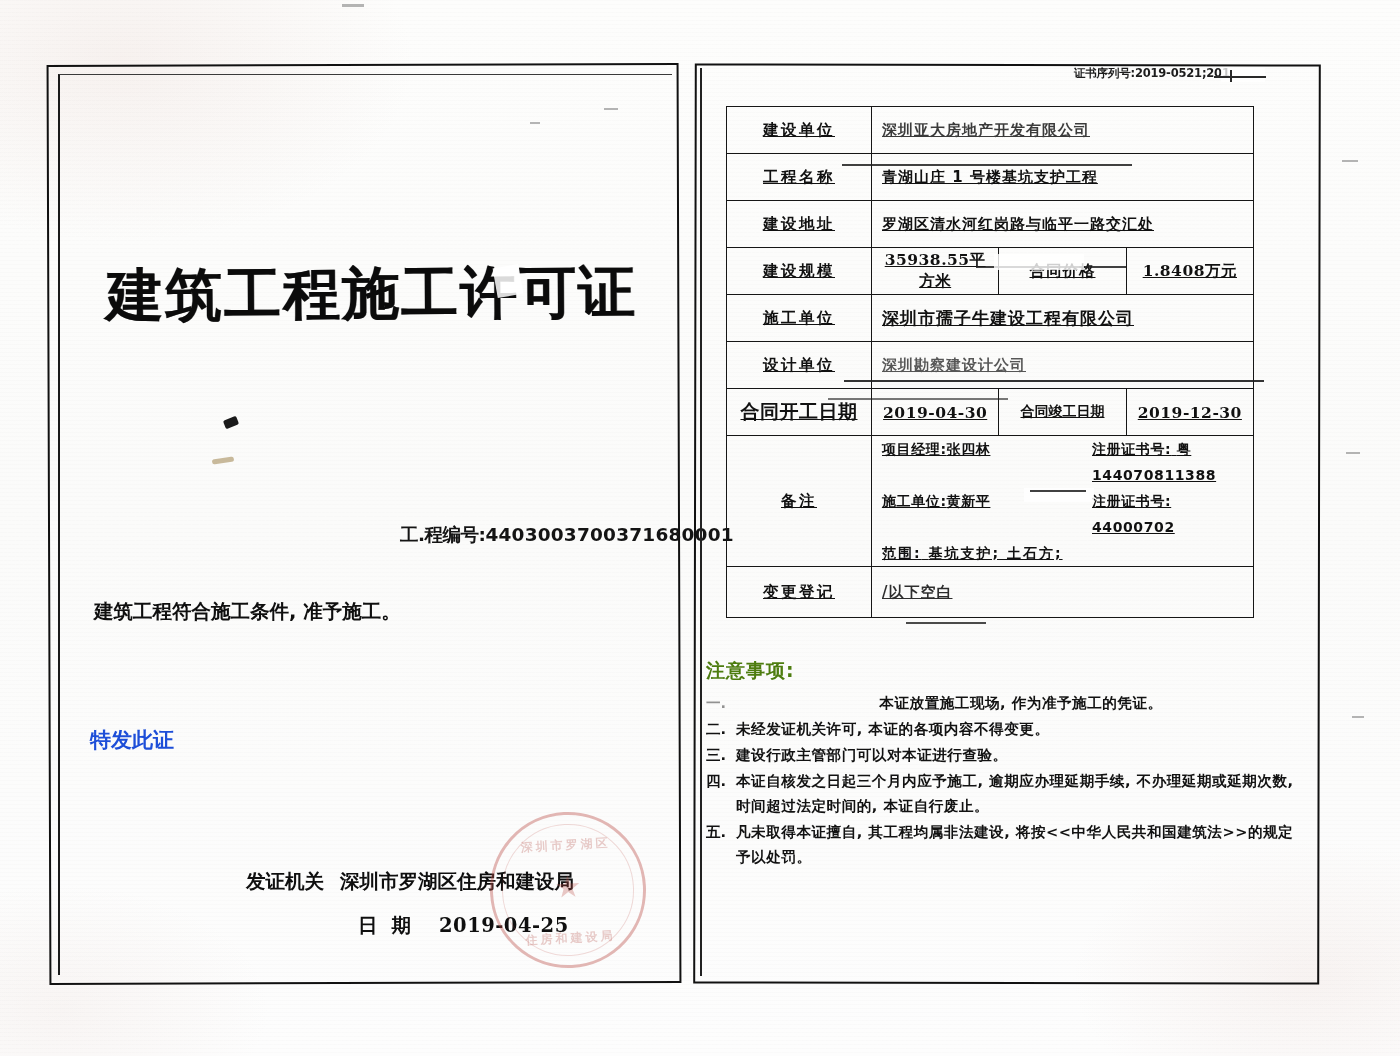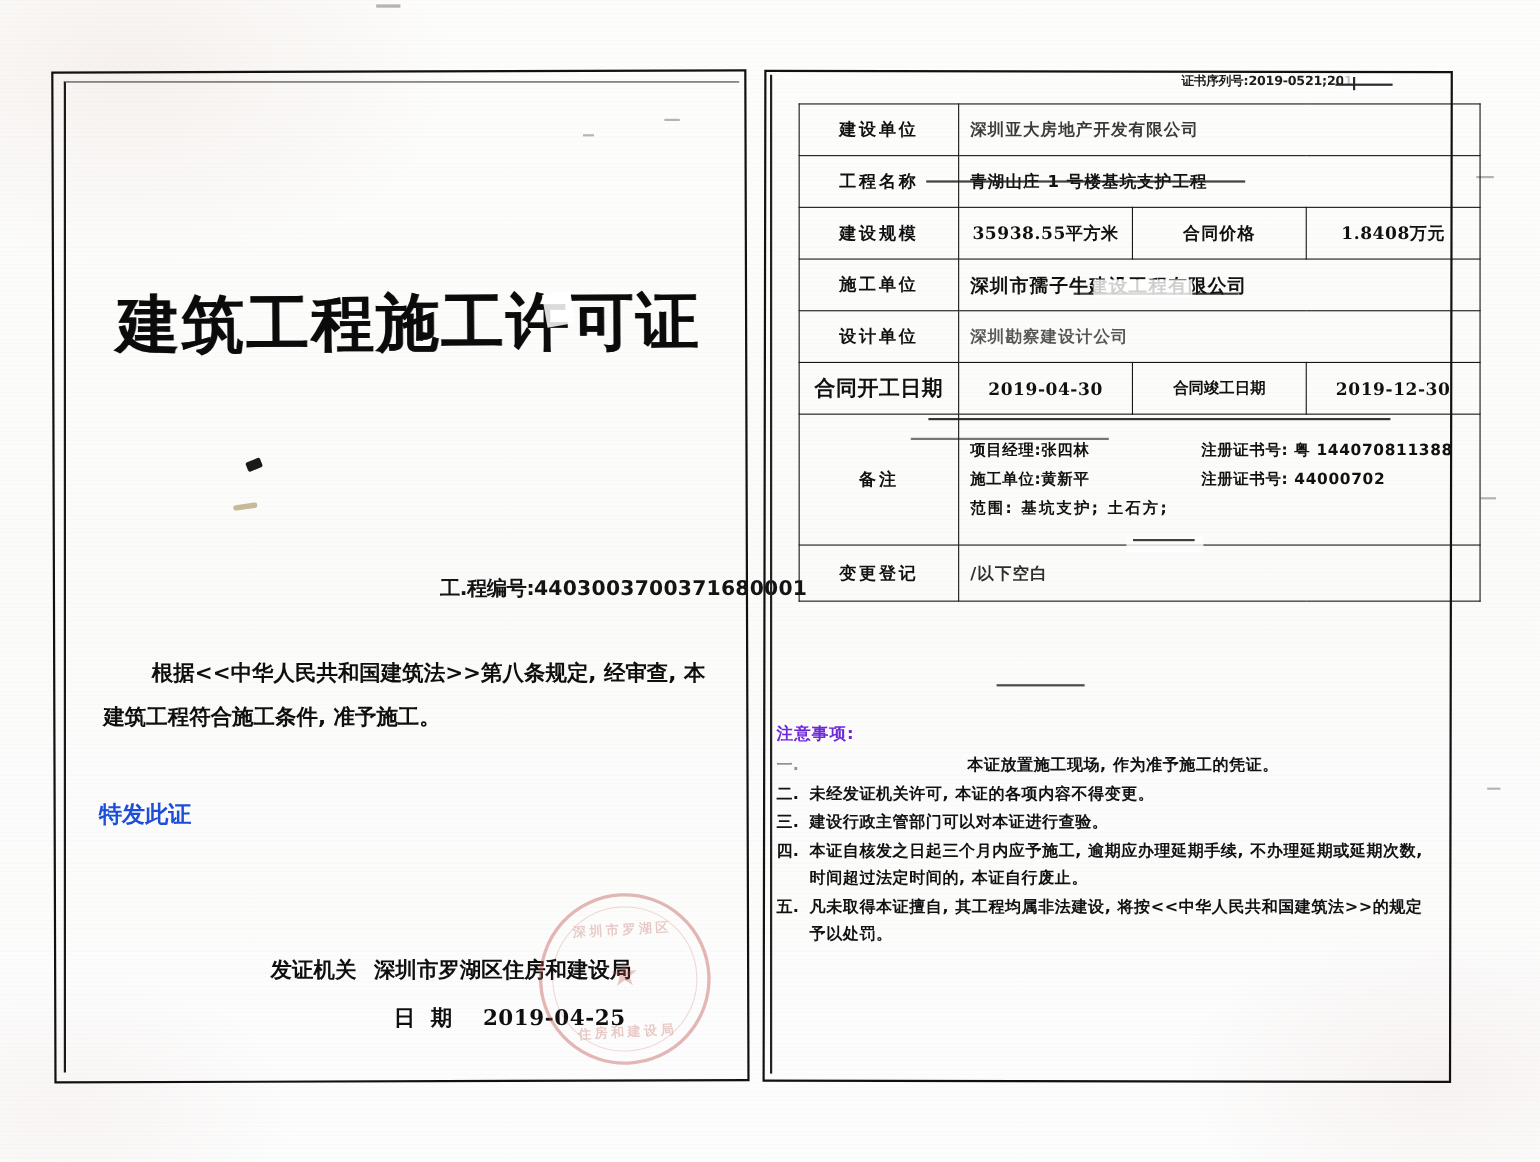--- a/index.html
+++ b/index.html
@@ -266,24 +266,25 @@
     top: 12px;
     width: 2px;
     height: 12px;
     background: #2a2a2a;
   }
 
   
   .info-table {
     position: absolute;
     left: 32px;
-    top: 36px;
-    width: 620px;
+    top: 48px;
+    width: 528px;
     border-collapse: collapse;
     table-layout: fixed;
+    text-decoration: underline;
   }
   .info-table td {
     border: 1.6px solid #161616;
     height: 46px;
     padding: 0 10px;
     vertical-align: middle;
     font-size: 15.5px;
     color: #111;
   }
   .lbl-cell {
@@ -355,25 +356,25 @@
   }
 
   
   .notes {
     position: absolute;
     left: 12px;
     top: 600px;
     width: 600px;
   }
   .notes-title {
-    font-size: 15px;
+    font-size: 19px;
     font-weight: 700;
     letter-spacing: 1px;
     margin-bottom: 6px;
-    color: #6d28d9;
+    color: #4d7c0f;
   }
   .note-item {
     display: flex;
     font-size: 14.6px;
     font-weight: 700;
     line-height: 25px;
     letter-spacing: 0.5px;
     color: #121212;
     margin-bottom: 1px;
   }
@@ -406,21 +407,20 @@
   <div class="cert-title">建筑工程施工许可证</div>
   <div class="title-smudge"></div>
   <div class="title-blob"></div>
   <div class="ink-fleck"></div>
 
   <div class="project-no">
     <span class="lbl">工.程编号:</span><span class="val">4403003700371680001</span>
   </div>
 
   <div class="body-para">
-    <span class="l1">根据&lt;&lt;中华人民共和国建筑法&gt;&gt;第八条规定, 经审查, 本</span>
     <span class="l2">建筑工程符合施工条件, 准予施工。</span>
   </div>
 
   <div class="special-issue">特发此证</div>
 
   <div class="sig-line">
     <span class="authority-label">发证机关</span><span>深圳市罗湖区住房和建设局</span>
   </div>
 
   <div class="date-line">
@@ -447,20 +447,24 @@
 
   <table class="info-table">
     <tbody>
       <tr>
         <td class="lbl-cell">建设单位</td>
         <td class="val-cell handwrite faded" colspan="3">深圳亚大房地产开发有限公司</td>
       </tr>
       <tr>
         <td class="lbl-cell">工程名称</td>
         <td class="val-cell handwrite" colspan="3">青湖山庄 1 号楼基坑支护工程</td>
+      </tr>
+      <tr>
+        <td class="lbl-cell">建设地址</td>
+        <td class="val-cell handwrite" colspan="3">罗湖区清水河红岗路与临平一路交汇处</td>
       </tr>
       <tr>
         <td class="lbl-cell">建设规模</td>
         <td class="val-center">35938.55平方米</td>
         <td class="val-center cn">合同价格</td>
         <td class="val-center">1.8408万元</td>
       </tr>
       <tr>
         <td class="lbl-cell">施工单位</td>
         <td class="val-cell handwrite" colspan="3" style="font-size:17px;">深圳市孺子牛建设工程有限公司</td>

